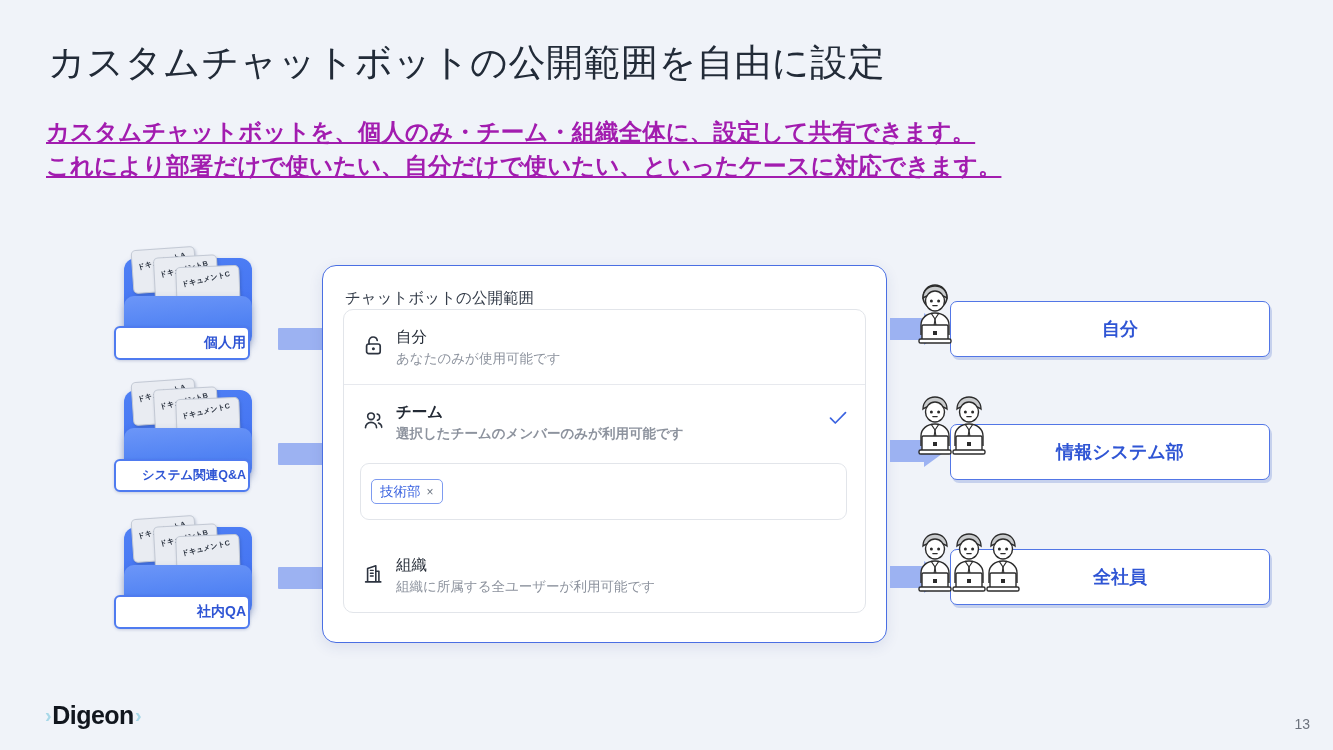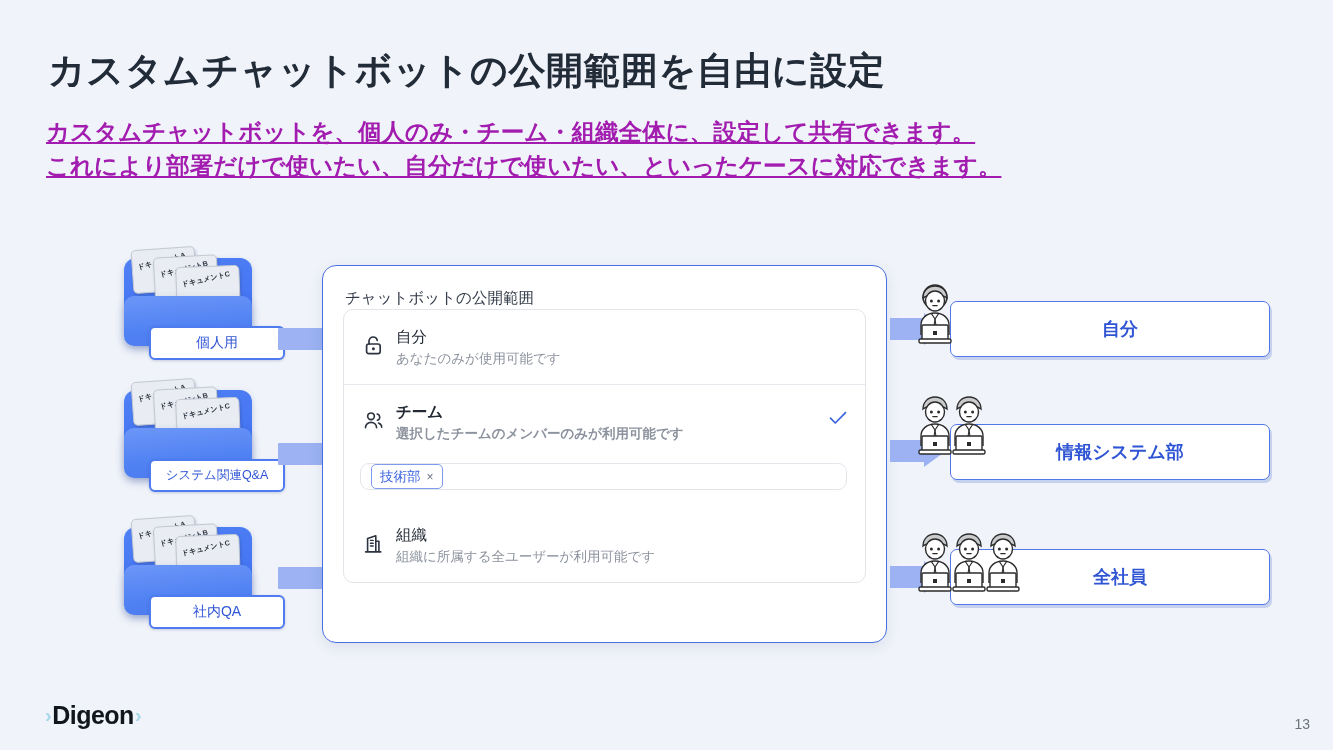--- a/index.html
+++ b/index.html
@@ -15,23 +15,23 @@
     background: #f0f3f9;
     font-family: "Liberation Sans", "DejaVu Sans", sans-serif;
     position: relative;
     color: #1e2430;
   }
 
   
   .page-title {
     position: absolute;
     left: 48px;
-    top: 46px;
+    top: 38px;
     font-size: 37px;
-    font-weight: bold;
+    font-weight: normal;
     letter-spacing: 0.5px;
     color: #222b38;
     white-space: nowrap;
   }
 
   .subtitle-block {
     position: absolute;
     left: 46px;
     top: 115px;
     font-size: 23.5px;
@@ -103,27 +103,26 @@
   }
   .folder-label {
     position: absolute;
     left: -4px;
     bottom: -8px;
     width: 136px;
     padding: 6px 2px;
     background: #ffffff;
     border: 2px solid #4f7bf0;
     border-radius: 6px;
-    text-align: center;
+    text-align: right;
     font-size: 14px;
-    font-weight: normal;
+    font-weight: bold;
     color: #2f55d4;
     white-space: nowrap;
     box-shadow: 0 1px 3px rgba(30,50,120,0.2);
-    margin-left: 35px;
   }
   .folder-label.small { font-size: 12.5px; }
 
   
   .arrow-stub {
     position: absolute;
     height: 22px;
     background: #9cb2f2;
     border-radius: 1px;
   }
@@ -208,21 +207,21 @@
     margin-top: 10px;
     margin-left: 8px;
     color: #3b63e0;
     display: flex;
     align-items: center;
   }
   .chip-field {
     margin: 4px 18px 18px 16px;
     border: 1px solid #e2e5ea;
     border-radius: 9px;
-    height: 27px;
+    height: 57px;
     display: flex;
     align-items: center;
     padding: 0 10px;
     background: #fff;
   }
   .chip {
     display: inline-flex;
     align-items: center;
     gap: 6px;
     border: 1px solid #7e9bf0;

